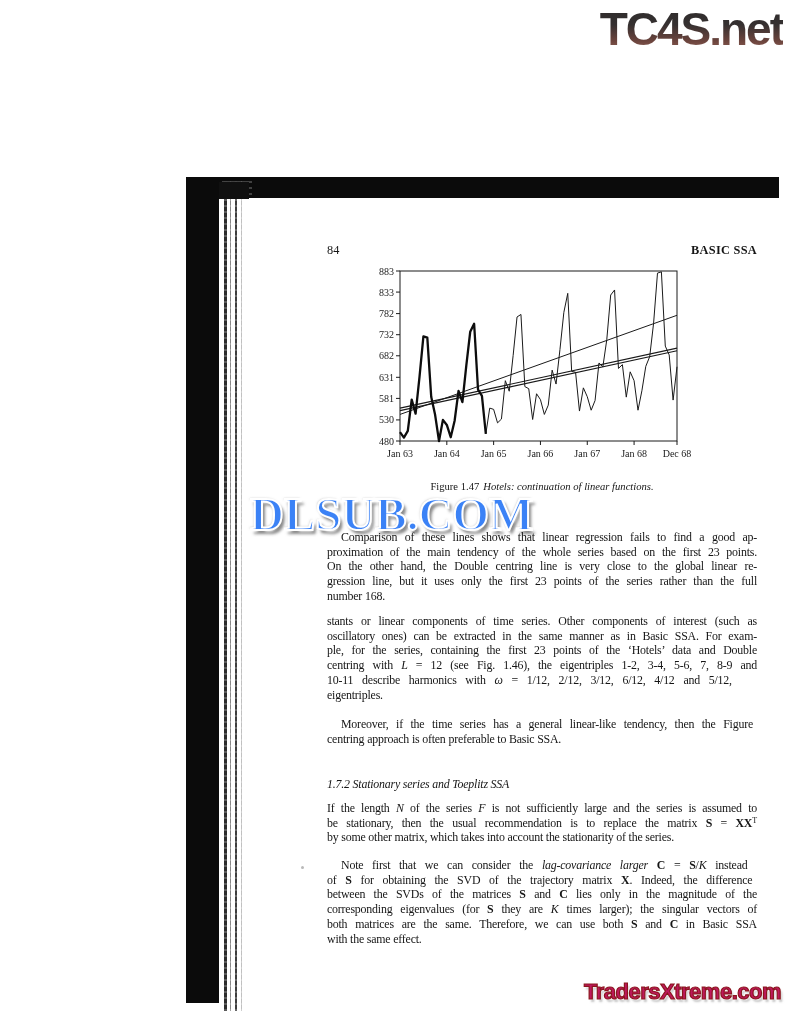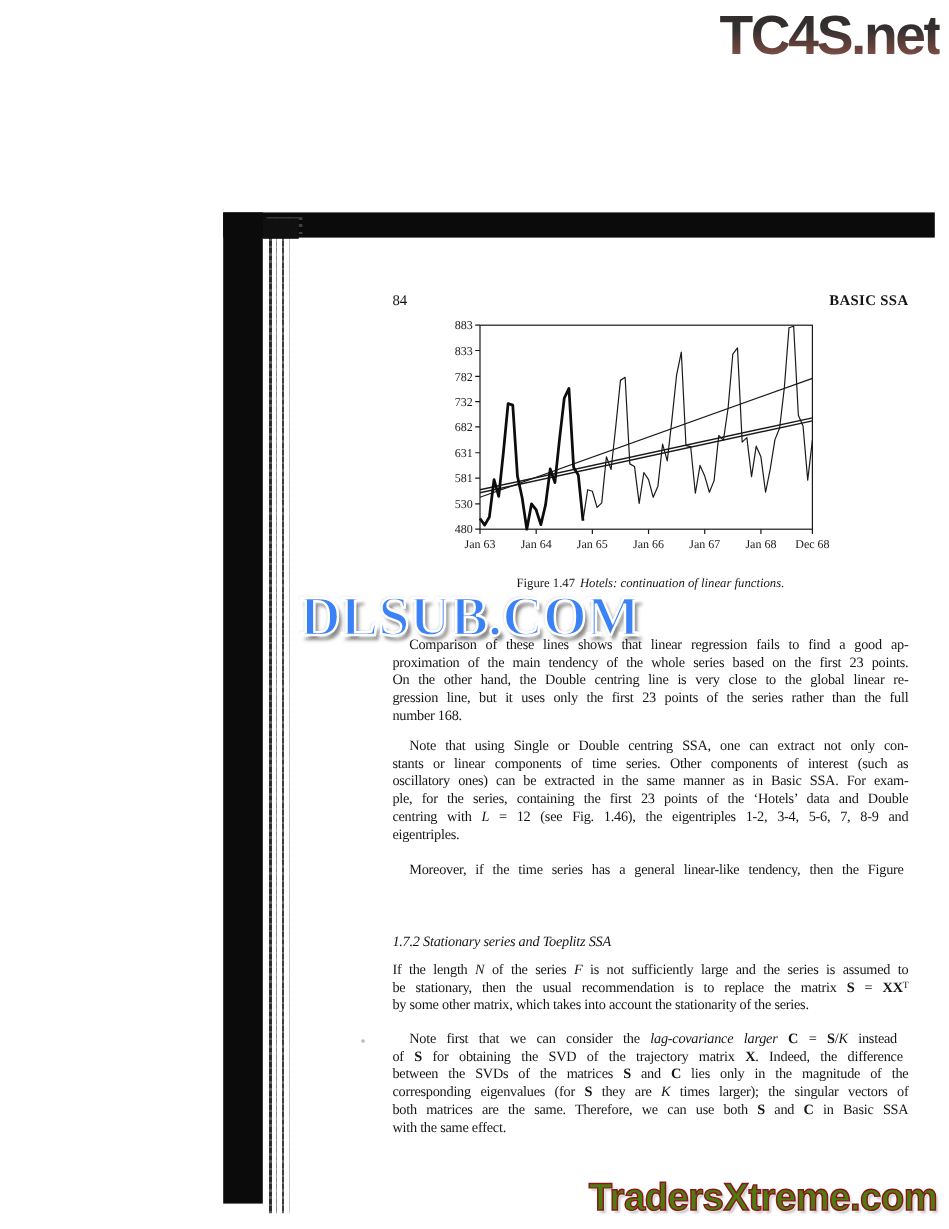--- a/index.html
+++ b/index.html
@@ -48,21 +48,21 @@
 
   
   .block{position:absolute;left:327px;width:430px;}
   .line{height:14.72px;line-height:14.72px;white-space:nowrap;font-size:11.9px;letter-spacing:-.2px;}
   .line.first-indent{padding-left:14px;}
   .line sup{font-size:68%;line-height:0;vertical-align:4px;}
   .heading-block{font-style:italic;font-size:12.3px;letter-spacing:0;}
 
   
   .wm-bottom{position:absolute;right:10px;top:979px;font-family:"Liberation Sans",sans-serif;
-             font-weight:700;font-size:32px;letter-spacing:-.5px;color:#4d7c0f;
+             font-weight:700;font-size:22px;letter-spacing:-.5px;color:#be185d;
              -webkit-text-stroke:1.2px #8a161c;
              text-shadow:0 0 3px #fff,0 0 2px #fff,2px 3px 2px rgba(150,150,150,.55);}
 </style>
 </head>
 <body>
 
 <div class="page">
 
   <div class="wm-top">TC4S.net</div>
 
@@ -126,29 +126,30 @@
 
   <div id="flow">
       <div class="block" style="top: 530px;">
         <div class="line first-indent" style="word-spacing: 4.73918px;"><span>Comparison of these lines shows that linear regression fails to find a good ap-</span></div>
         <div class="line" style="word-spacing: 4.17076px;"><span>proximation of the main tendency of the whole series based on the first 23 points.</span></div>
         <div class="line" style="word-spacing: 4.57708px;"><span>On the other hand, the Double centring line is very close to the global linear re-</span></div>
         <div class="line" style="word-spacing: 4.39941px;"><span>gression line, but it uses only the first 23 points of the series rather than the full</span></div>
         <div class="line"><span>number 168.</span></div>
       </div>
       <div class="block" style="top: 614px;">
-        <div class="line first-indent" style="word-spacing: 4.87019px;"><span>Note that using Single or Double centring SSA, one can extract not only con-</span></div>
         <div class="line" style="word-spacing: 5.23438px;"><span>stants or linear components of time series. Other components of interest (such as</span></div>
         <div class="line" style="word-spacing: 4.04911px;"><span>oscillatory ones) can be extracted in the same manner as in Basic SSA. For exam-</span></div>
         <div class="line" style="word-spacing: 4.97991px;"><span>ple, for the series, containing the first 23 points of the ‘Hotels’ data and Double</span></div>
         <div class="line" style="word-spacing: 5.46354px;"><span>centring with <i>L</i> = 12 (see Fig. 1.46), the eigentriples 1-2, 3-4, 5-6, 7, 8-9 and</span></div>
+        <div class="line" style="word-spacing: 6px;"><span>10-11 describe harmonics with <i>ω</i> = 1/12, 2/12, 3/12, 6/12, 4/12 and 5/12,</span></div>
         <div class="line"><span>eigentriples.</span></div>
       </div>
       <div class="block" style="top: 717px;">
         <div class="line first-indent" style="word-spacing: 4.75781px;"><span>Moreover, if the time series has a general linear-like tendency, then the Figure</span></div>
+        <div class="line"><span>centring approach is often preferable to Basic SSA.</span></div>
       </div>
       <div class="block heading-block" style="top: 777px;">
         <div class="line"><span>1.7.2  Stationary series and Toeplitz SSA</span></div>
       </div>
       <div class="block" style="top: 801px;">
         <div class="line" style="word-spacing: 3.5432px;"><span>If the length <i>N</i> of the series <i>F</i> is not sufficiently large and the series is assumed to</span></div>
         <div class="line" style="word-spacing: 5.6851px;"><span>be stationary, then the usual recommendation is to replace the matrix <b>S</b> = <b>XX</b><sup>T</sup></span></div>
         <div class="line"><span>by some other matrix, which takes into account the stationarity of the series.</span></div>
       </div>
       <div class="block" style="top: 858px;">

